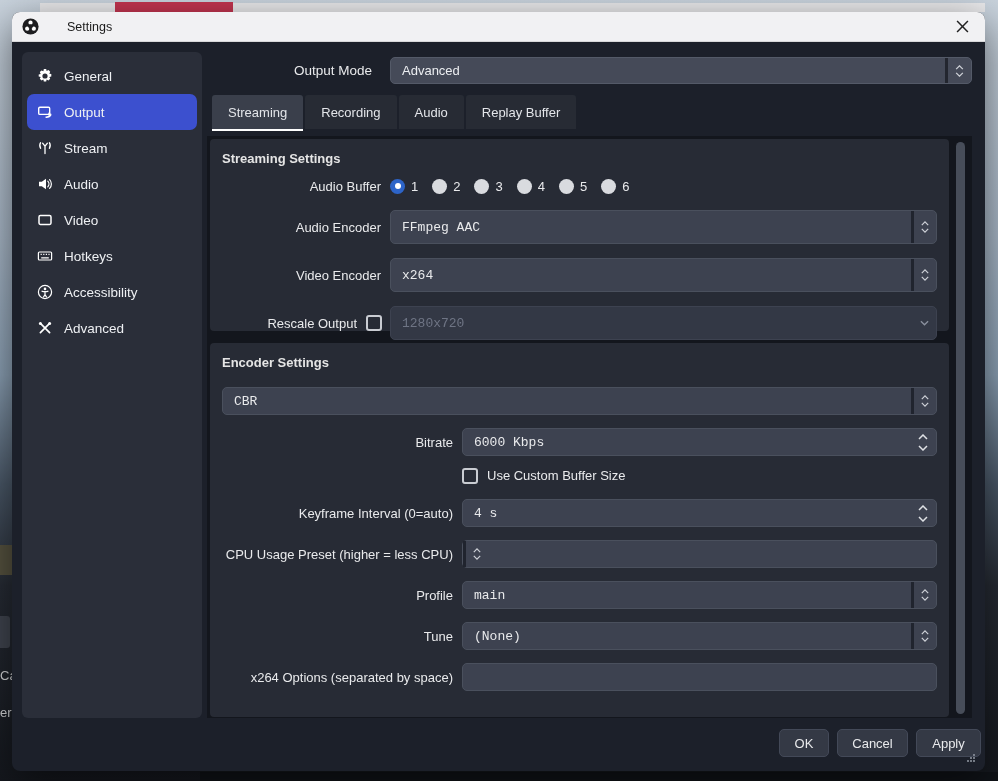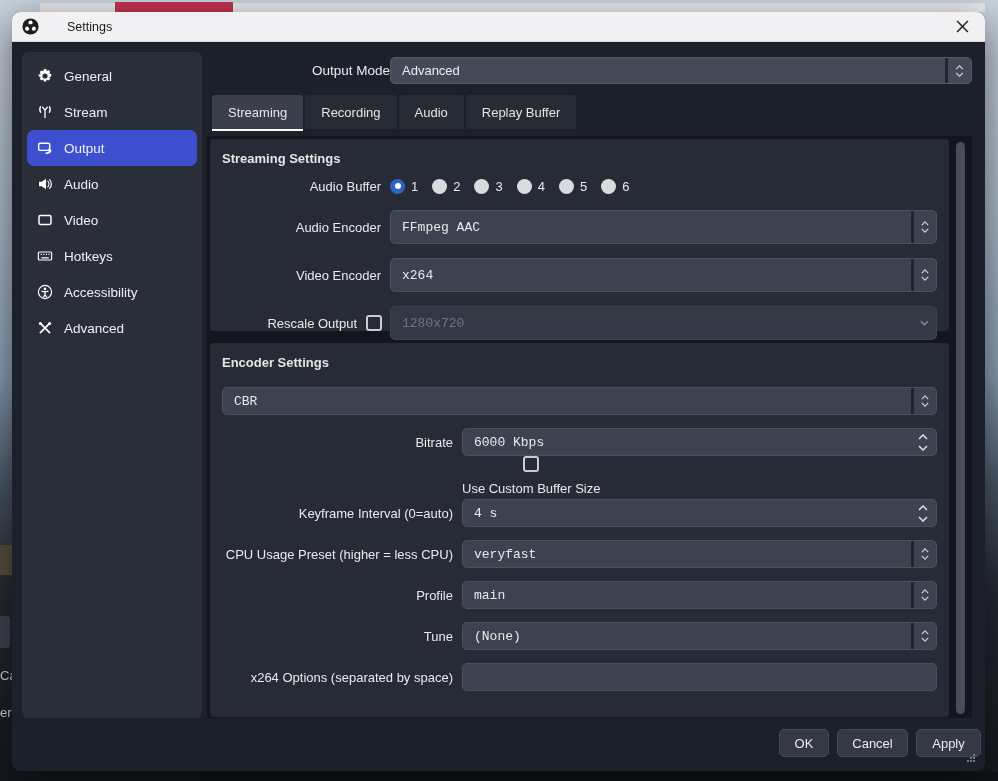--- a/index.html
+++ b/index.html
@@ -41,21 +41,21 @@
   }
   .side-item{
     height:36px;margin:0 5px;display:flex;align-items:center;gap:11px;
     padding:0 10px;border-radius:7px;color:#eef0f3;font-size:13.5px;
   }
   .side-item svg{flex:none;}
   .side-item.sel{background:var(--accent,#3c50cf);}
 
   
   .omrow{position:absolute;left:200px;top:45px;width:760px;height:27px;display:flex;align-items:center;}
-  .omrow .omlabel{flex:1;text-align:right;color:#e9eaec;font-size:13.5px;padding-right:0;}
+  .omrow .omlabel{flex:1;text-align:right;color:#e9eaec;font-size:13.5px;padding-right:18px;}
   .omcombo{
     width:582px;height:27px;flex:none;box-sizing:border-box;display:flex;align-items:center;
     background:#454a58;border:1px solid #545a68;border-radius:5px;
   }
   .omcombo .ctext{flex:1;padding-left:11px;color:#eceef1;font-size:13px;}
   .omcombo .cspin{width:23px;align-self:stretch;border-left:3px solid #23262f;display:flex;flex-direction:column;align-items:center;justify-content:center;gap:2px;border-radius:0 5px 5px 0;}
 
   
   .tabs{position:absolute;left:200px;top:83px;height:34px;display:flex;gap:2px;}
   .tab{
@@ -95,21 +95,21 @@
     font-size:13px;padding:0 11px;font-family:inherit;height:100%;
   }
 
   
   .radios{display:flex;align-items:center;gap:14px;}
   .radio{display:flex;align-items:center;gap:6px;color:#e9eaec;font-size:13px;}
   .radio .rdot{width:15px;height:15px;border-radius:50%;background:#d9dbdf;position:relative;flex:none;}
   .radio.sel .rdot{background:var(--radio,#2d64c8);}
   .radio.sel .rdot::after{content:"";position:absolute;left:4.5px;top:4.5px;width:6px;height:6px;border-radius:50%;background:#fff;}
   .checkbox{width:16px;height:16px;border:2px solid #c9ccd2;border-radius:3px;box-sizing:border-box;flex:none;background:transparent;}
-  .cbrow{display:flex;align-items:center;gap:9px;color:#e9eaec;font-size:13px;flex-direction:column;}
+  .cbrow{display:flex;gap:9px;color:#e9eaec;font-size:13px;}
   .p2 .row.cbonly{margin-top:10px;height:20px;}
   .p2 .row.cbonly .lblspacer{width:240px;flex:none;}
   .rescale-gap{width:8px;flex:none;}
 
   
   .scrollthumb{position:absolute;left:944px;top:130px;width:9px;height:572px;border-radius:5px;background:#474d59;}
 
   
   .btn{
     position:absolute;top:717px;height:28px;box-sizing:border-box;border:1px solid #434958;
@@ -150,33 +150,33 @@
     </span>
   </div>
 
   <nav class="sidebar">
     <div class="side-item">
       <svg width="16" height="16" viewBox="0 0 16 16">
           <path fill-rule="evenodd" fill="#fff" d="M6.8 1h2.4l.4 2 1.9-.9 1.7 1.7-.9 1.9 2 .4v2.4l-2 .4.9 1.9-1.7 1.7-1.9-.9-.4 2H6.8l-.4-2-1.9.9-1.7-1.7.9-1.9-2-.4V6.4l2-.4-.9-1.9 1.7-1.7 1.9.9.4-2zM8 5.4A2.6 2.6 0 1 0 8 10.6 2.6 2.6 0 0 0 8 5.4z"></path>
         </svg>
       <span>General</span>
     </div>
-    <div class="side-item">
-      <svg width="16" height="16" viewBox="0 0 16 16" fill="none" stroke="#fff" stroke-width="1.3" stroke-linecap="round">
-          <path d="M8 6.5V13.5M5.6 3.2L8 6.2l2.4-3M3.6 2.7a5.4 5.4 0 0 0 0 5.6M12.4 2.7a5.4 5.4 0 0 1 0 5.6"></path>
-        </svg>
-      <span>Stream</span>
-    </div>
     <div class="side-item sel">
       <svg width="16" height="16" viewBox="0 0 16 16" fill="none" stroke="#fff" stroke-width="1.4">
           <rect x="1.7" y="3.2" width="11" height="7.2" rx="1.2"></rect>
           <path d="M8.5 13.2c2.8.2 4.7-1 5.6-2.8" stroke-width="1.3"></path>
           <path d="M11.2 8.6L14.6 10l-3 1.9z" fill="#fff" stroke="none"></path>
         </svg>
       <span>Output</span>
+    </div>
+    <div class="side-item">
+      <svg width="16" height="16" viewBox="0 0 16 16" fill="none" stroke="#fff" stroke-width="1.3" stroke-linecap="round">
+          <path d="M8 6.5V13.5M5.6 3.2L8 6.2l2.4-3M3.6 2.7a5.4 5.4 0 0 0 0 5.6M12.4 2.7a5.4 5.4 0 0 1 0 5.6"></path>
+        </svg>
+      <span>Stream</span>
     </div>
     <div class="side-item">
       <svg width="16" height="16" viewBox="0 0 16 16">
           <path fill="#fff" d="M2 5.7h2.8L9 2.8v10.4L4.8 10.3H2z"></path>
           <path d="M10.8 5.2a4 4 0 0 1 0 5.6M12.6 3.6a6.3 6.3 0 0 1 0 8.8" stroke="#fff" fill="none" stroke-width="1.2" stroke-linecap="round"></path>
         </svg>
       <span>Audio</span>
     </div>
     <div class="side-item">
       <svg width="16" height="16" viewBox="0 0 16 16" fill="none" stroke="#fff" stroke-width="1.5">
@@ -362,21 +362,20 @@
             <svg width="10" height="6" viewBox="0 0 10 6">
                 <path d="M1 1l4 4 4-4" stroke="#dfe1e5" fill="none" stroke-width="1.5"></path>
               </svg>
           </span>
         </div>
       </div>
 
       <div class="row">
         <span class="lbl">CPU Usage Preset (higher = less CPU)</span>
         <div class="combo">
-          <span class="ctext">veryfast</span>
           <span class="cspin">
             <svg width="8" height="5" viewBox="0 0 10 6">
                 <path d="M1 5L5 1l4 4" stroke="#cfd2d8" fill="none" stroke-width="1.5"></path>
               </svg>
             <svg width="8" height="5" viewBox="0 0 10 6">
                 <path d="M1 1l4 4 4-4" stroke="#cfd2d8" fill="none" stroke-width="1.5"></path>
               </svg>
           </span>
         </div>
       </div>

